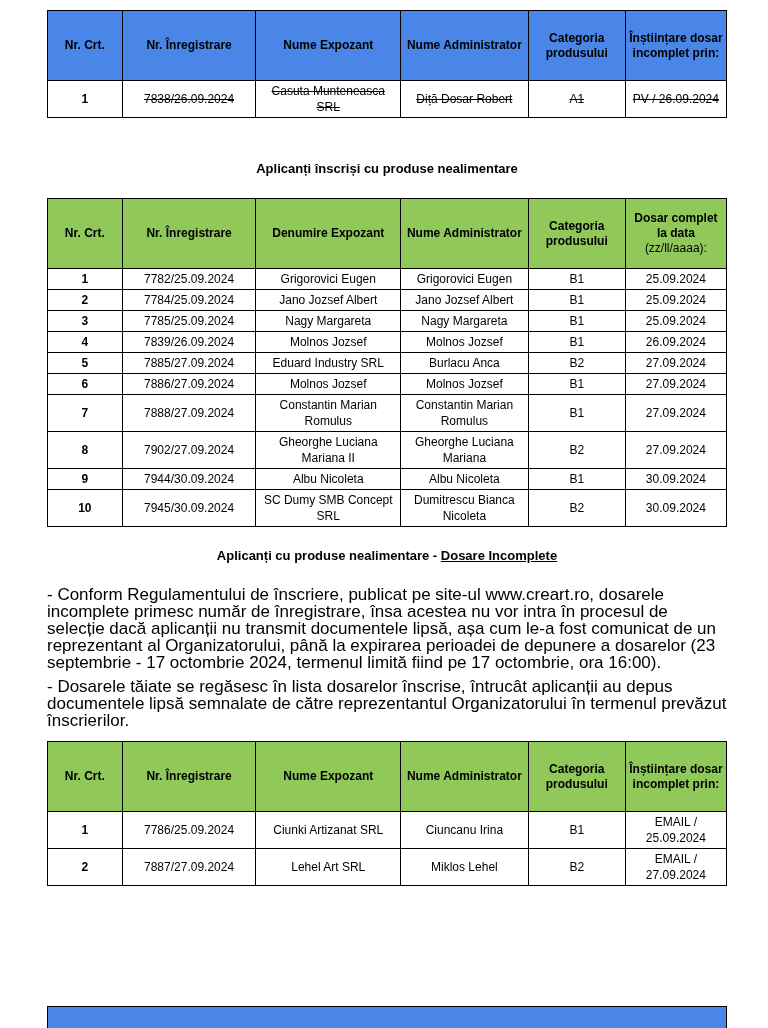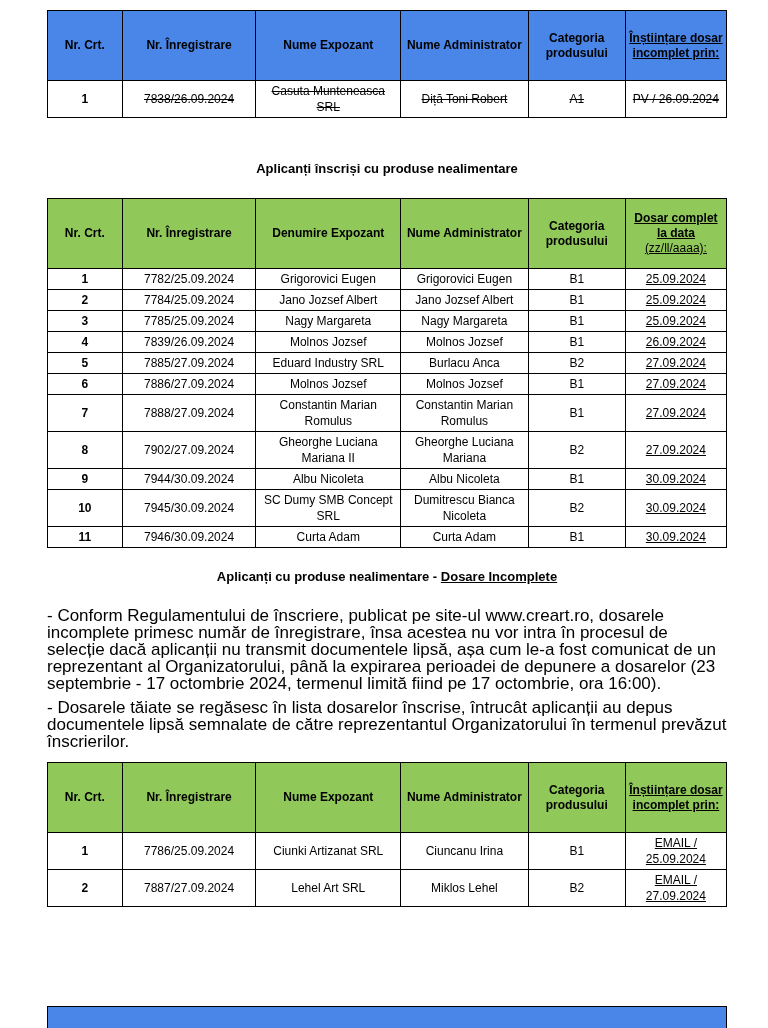--- a/index.html
+++ b/index.html
@@ -37,21 +37,21 @@
     padding: 2px 2px;
   }
   td.c0 { font-weight: bold; }
   .blue thead th { background: #4a86e8; }
   .green thead th { background: #90c85a; }
   .c0 { width: 11%; }
   .c1 { width: 19.7%; }
   .c2 { width: 21.3%; }
   .c3 { width: 18.8%; }
   .c4 { width: 14.3%; }
-  .c5 { width: 14.9%; text-decoration: underline; }
+  .c5 { width: 14.9%; }
   .sub { font-weight: normal; }
   td.struck { text-decoration: line-through; }
   .tall-rows td { height: 32px; }
 
   h2 {
     font-size: 13px;
     font-weight: bold;
     text-align: center;
   }
   .heading1 { margin-top: 43px; margin-bottom: 22px; }
@@ -105,21 +105,21 @@
           <th class="c5">
             <div>Înștiințare dosar incomplet prin:</div>
           </th>
         </tr>
       </thead>
     <tbody>
         <tr>
           <td class="c0">1</td>
           <td class="c1 struck">7838/26.09.2024</td>
           <td class="c2 struck">Casuta Munteneasca SRL</td>
-          <td class="c3 struck">Diță Toni Robert</td>
+          <td class="c3 struck">Diță Dosar Robert</td>
           <td class="c4 struck">A1</td>
           <td class="c5 struck">PV / 26.09.2024</td>
         </tr>
       </tbody>
   </table>
 
   <h2 class="heading1">Aplicanți înscriși cu produse nealimentare</h2>
 
   <table class="green">
     <thead>
@@ -217,28 +217,20 @@
           <td class="c3">Albu Nicoleta</td>
           <td class="c4">B1</td>
           <td class="c5">30.09.2024</td>
         </tr>
         <tr>
           <td class="c0">10</td>
           <td class="c1">7945/30.09.2024</td>
           <td class="c2">SC Dumy SMB Concept SRL</td>
           <td class="c3">Dumitrescu Bianca Nicoleta</td>
           <td class="c4">B2</td>
-          <td class="c5">30.09.2024</td>
-        </tr>
-        <tr>
-          <td class="c0">11</td>
-          <td class="c1">7946/30.09.2024</td>
-          <td class="c2">Curta Adam</td>
-          <td class="c3">Curta Adam</td>
-          <td class="c4">B1</td>
           <td class="c5">30.09.2024</td>
         </tr>
       </tbody>
   </table>
 
   <h2 class="heading2"><span>Aplicanți cu produse nealimentare - </span><span class="underlined">Dosare Incomplete</span></h2>
 
   <div class="notes">
     <p>- Conform Regulamentului de înscriere, publicat pe site-ul www.creart.ro, dosarele incomplete primesc număr de înregistrare, însa acestea nu vor intra în procesul de selecție dacă aplicanții nu transmit documentele lipsă, așa cum le-a fost comunicat de un reprezentant al Organizatorului, până la expirarea perioadei de depunere a dosarelor (23 septembrie - 17 octombrie 2024, termenul limită fiind pe 17 octombrie, ora 16:00).</p>
     <p>- Dosarele tăiate se regăsesc în lista dosarelor înscrise, întrucât aplicanții au depus documentele lipsă semnalate de către reprezentantul Organizatorului în termenul prevăzut înscrierilor.</p>

